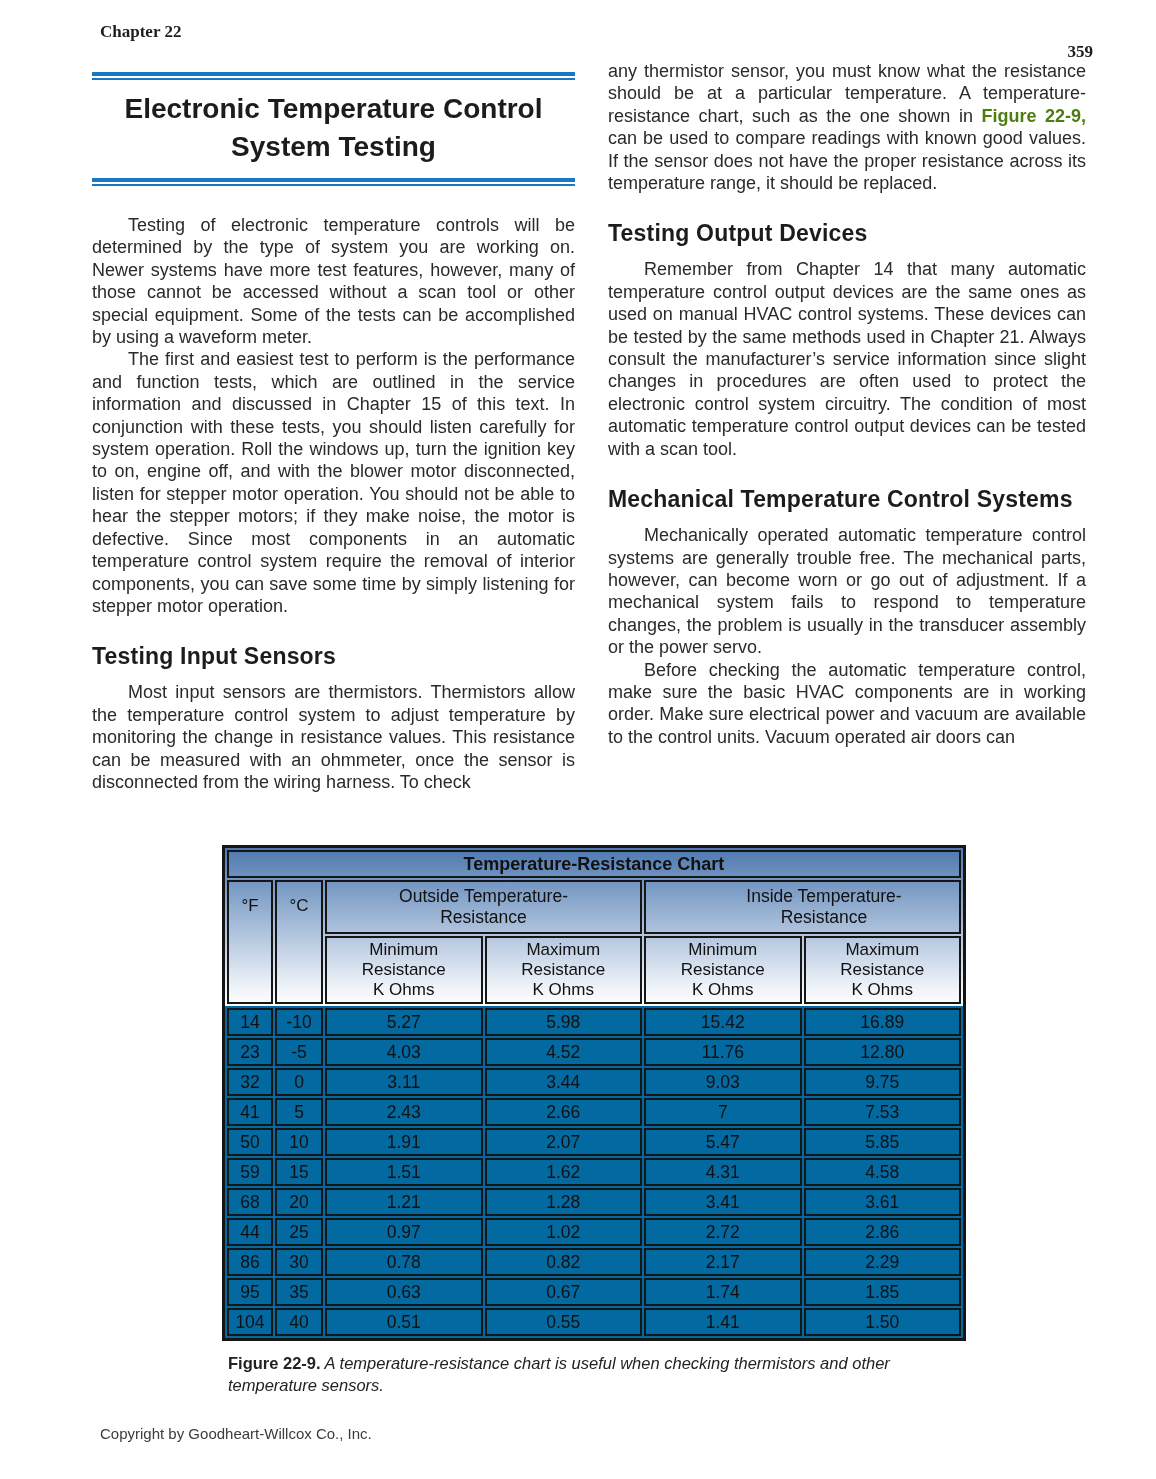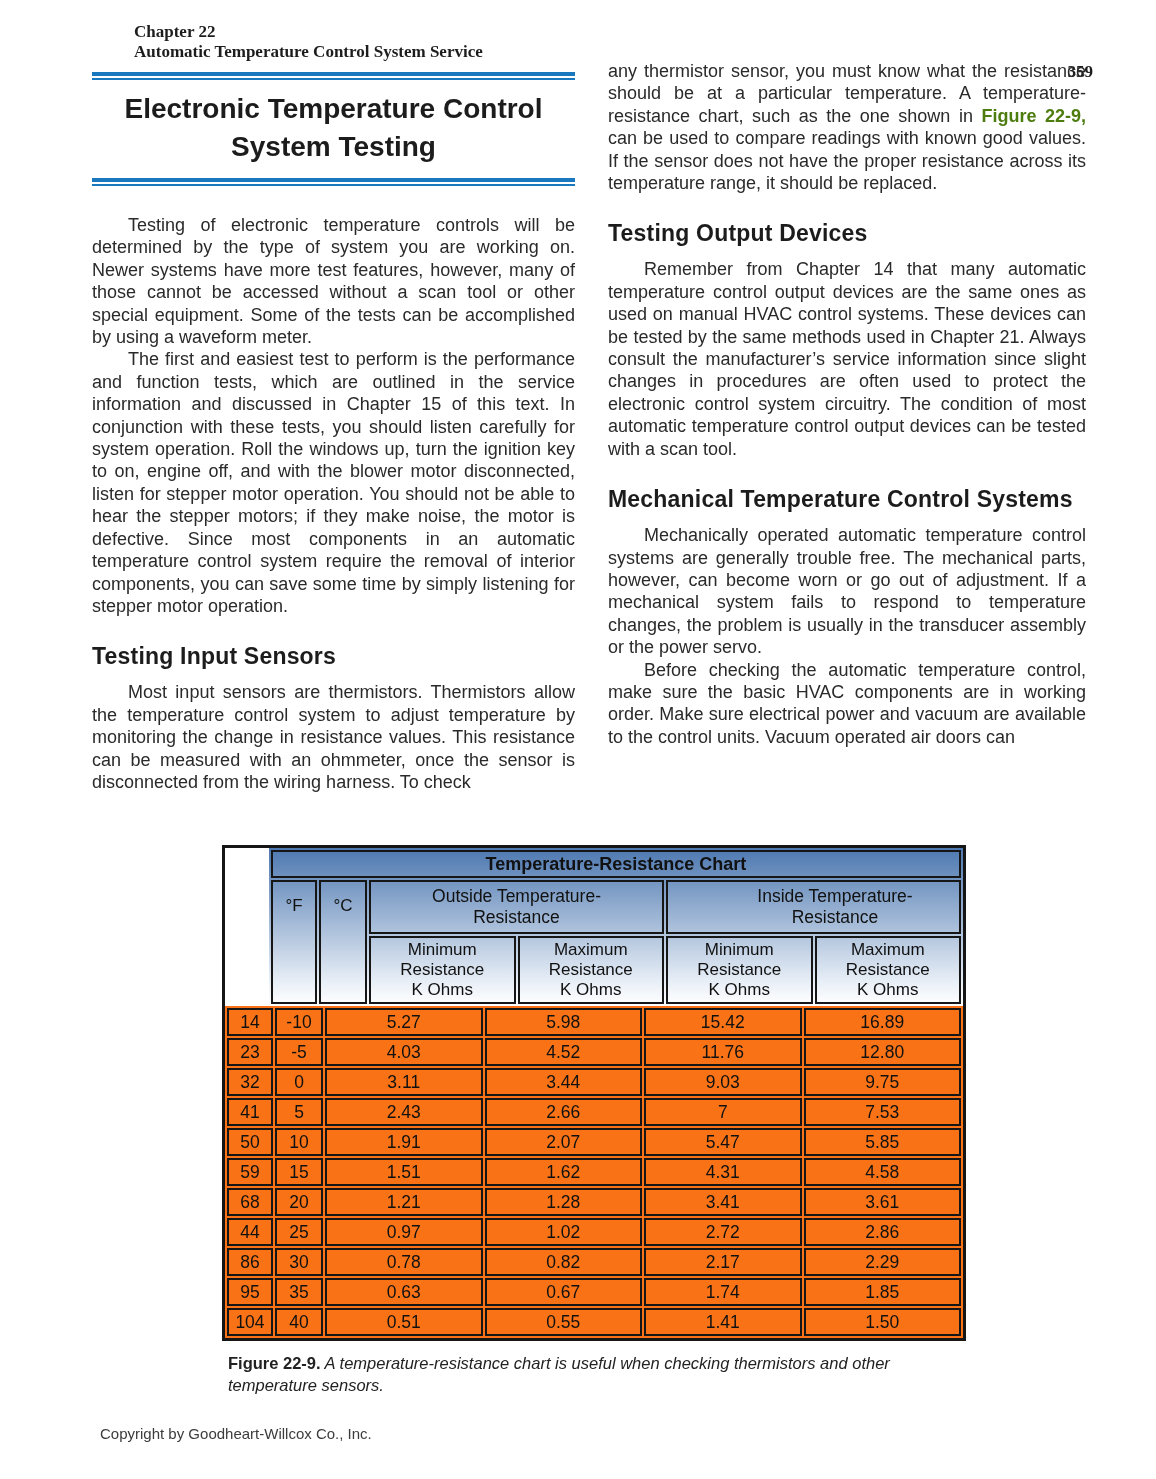--- a/index.html
+++ b/index.html
@@ -51,41 +51,41 @@
   
   .figure-wrap { position: absolute; left: 222px; top: 845px; width: 744px; }
   .figure-table {
     border: 3px solid #161616; background: #ffffff;
     width: 744px; box-sizing: border-box;
   }
   .t-head {
     display: grid;
     grid-template-columns: 46px 48px 1fr 1fr 1fr 1fr;
     grid-template-rows: 28px 54px 68px;
-    gap: 2px; padding: 2px; margin-left: 44px;
+    gap: 2px; padding: 2px;
   }
   .t-head .hcell {
     border: 2px solid #161616; background: transparent;
     display: flex; align-items: center; justify-content: center;
     text-align: center; white-space: pre-line;
     font-size: 17px; line-height: 20px; color: #111;
     box-sizing: border-box;
   }
   .t-head .title-cell { grid-column: 1 / -1; font-weight: bold; font-size: 18px; }
   .t-head .unit-cell  { grid-row: 2 / span 2; align-items: flex-start; padding-top: 14px; }
   .t-head .group-cell { grid-row: 2; font-size: 17.5px; line-height: 21px; }
   .t-head .g-out { grid-column: 3 / span 2; }
   .t-head .g-in  { grid-column: 5 / span 2; padding-left: 43px; }
   .t-head .sub-cell { grid-row: 3; }
 
   .t-body {
     display: grid;
     grid-template-columns: 46px 48px 1fr 1fr 1fr 1fr;
     grid-auto-rows: 28px;
-    gap: 2px; padding: 2px; background: #f97316;
+    gap: 2px; padding: 2px; background: #0369a1;
   }
   .t-body .cell {
     border: 2px solid #161616;
     display: flex; align-items: center; justify-content: center;
     font-size: 17.5px; color: #111; box-sizing: border-box;
   }
 
   .figure-caption {
     margin: 12px 0 0 6px; width: 752px;
     font-size: 16.5px; line-height: 21.5px; color: #222;
@@ -98,21 +98,20 @@
   .page-footer {
     position: absolute; left: 100px; top: 1425px;
     font-size: 15px; color: #3c3c3c;
   }
 </style>
 </head>
 <body>
 
 <header class="page-header">
   <span>Chapter 22</span>
-  <span class="hd-title">Automatic Temperature Control System Service</span>
   <span class="hd-pageno">359</span>
 </header>
 
 <section class="col col-left">
   <div class="title-block">
     <div class="dbl-rule">
       <div class="thick" style="background: rgb(26, 120, 191);"></div>
       <div class="thin" style="background: rgb(26, 120, 191);"></div>
     </div>
     <h1 class="article-title">Electronic Temperature Control

